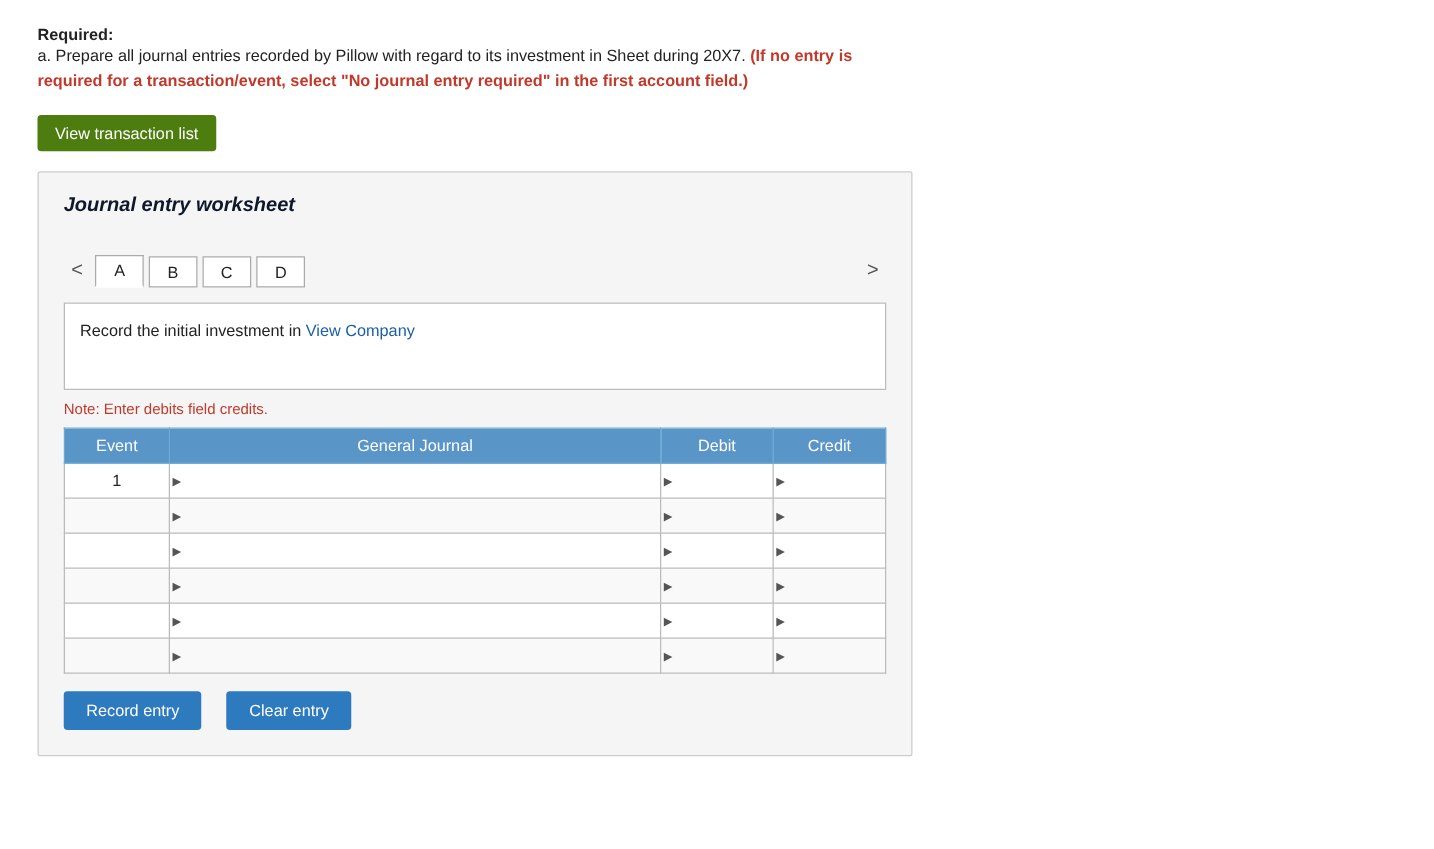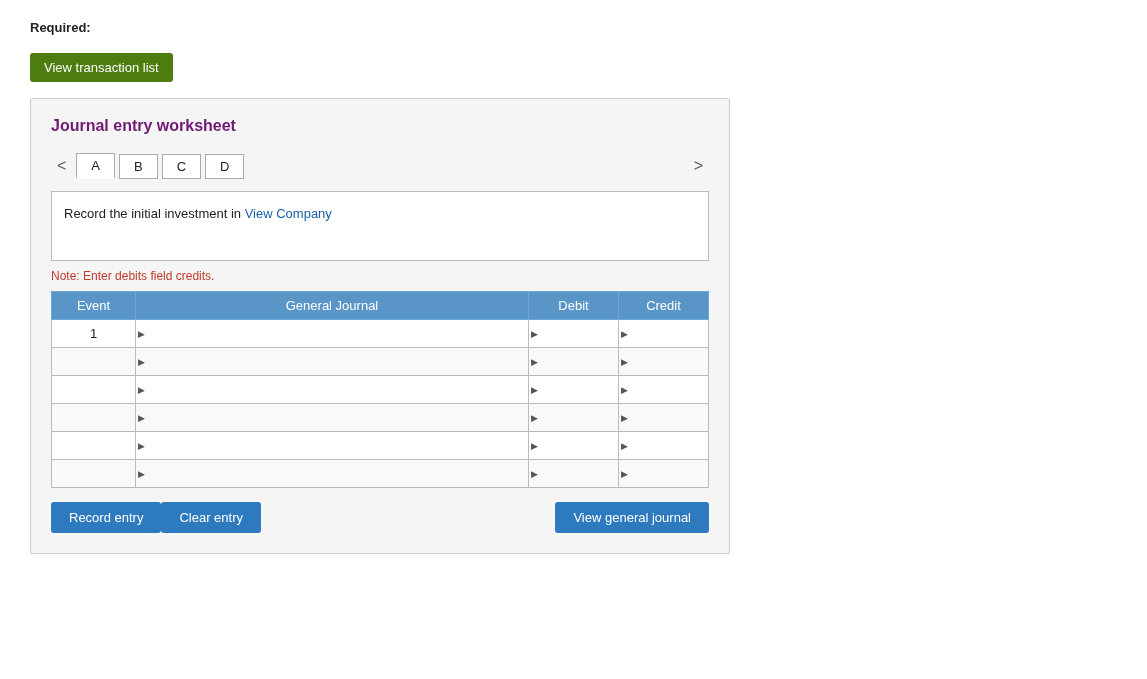--- a/index.html
+++ b/index.html
@@ -40,22 +40,23 @@
     .worksheet-container {
       border: 1px solid #ccc;
       background: #f5f5f5;
       padding: 18px 20px 20px 20px;
       max-width: 700px;
       border-radius: 2px;
     }
     .worksheet-title {
       font-size: 16px;
       font-weight: bold;
-      margin-bottom: 18px;
-      color: #701a75;
+      margin-bottom: 30px;
+      color: #0f172a;
+      font-style: italic;
     }
     .tabs-row {
       display: flex;
       align-items: center;
       margin-bottom: 12px;
       gap: 0;
     }
     .tab-arrow {
       background: none;
       border: none;
@@ -166,21 +167,21 @@
       transform: translateY(-50%);
       font-size: 9px;
       color: #555;
     }
     .journal-table tbody td.has-indicator input {
       padding-left: 14px;
     }
     .buttons-row {
       display: flex;
       align-items: center;
-      gap: 0;
+      gap: 20px;
     }
     .btn-record {
       background: #2e7abf;
       color: #fff;
       border: none;
       padding: 8px 18px;
       border-radius: 3px;
       cursor: pointer;
       font-size: 13px;
     }
@@ -204,20 +205,24 @@
       margin-left: auto;
     }
   </style>
 </head>
 <body>
 
 
 
 <div class="required-section">
   <div class="required-title">Required:</div>
+  <div class="required-text">
+    <span>a. Prepare all journal entries recorded by Pillow with regard to its investment in Sheet during 20X7.</span>
+    <span class="bold-red">(If no entry is required for a transaction/event, select "No journal entry required" in the first account field.)</span>
+  </div>
 </div>
 
 <button class="view-transaction-btn">View transaction list</button>
 
 <div class="worksheet-container">
   <div class="worksheet-title">Journal entry worksheet</div>
 
   <div class="tabs-row">
     <button class="tab-arrow">&lt;</button>
     <div class="tab-item active">A</div>
@@ -278,18 +283,17 @@
         <td class="has-indicator"><input type="text" style=""></td>
         <td class="has-indicator"><input type="text" style=""></td>
         <td class="has-indicator"><input type="text" style=""></td>
       </tr>
     </tbody>
   </table>
 
   <div class="buttons-row">
     <button class="btn-record">Record entry</button>
     <button class="btn-clear">Clear entry</button>
-    <button class="btn-view-journal">View general journal</button>
   </div>
 </div>
 
 
 
 
 </body></html>

